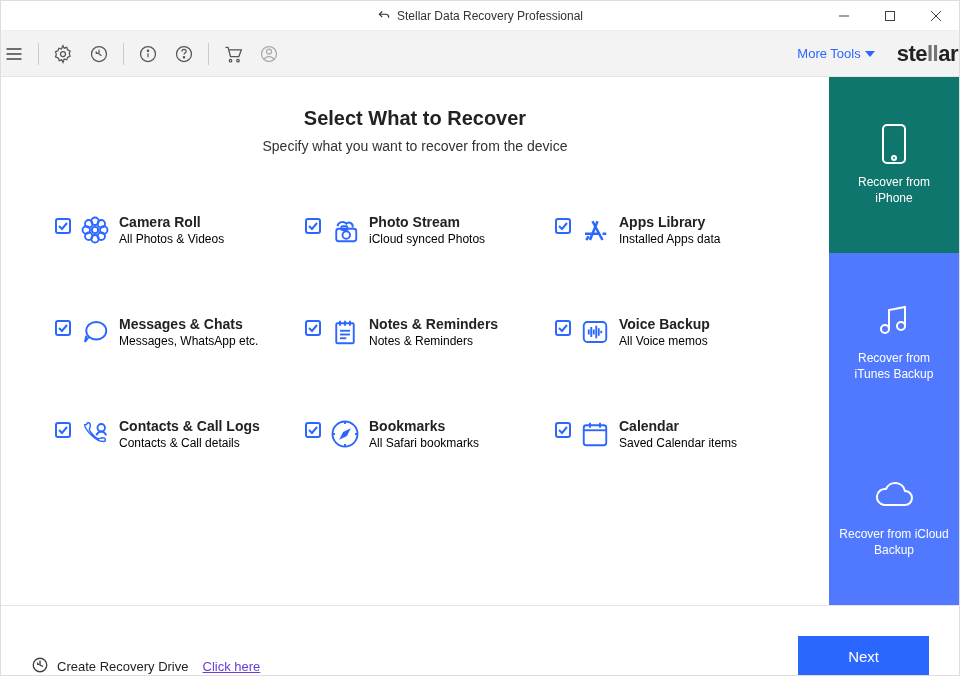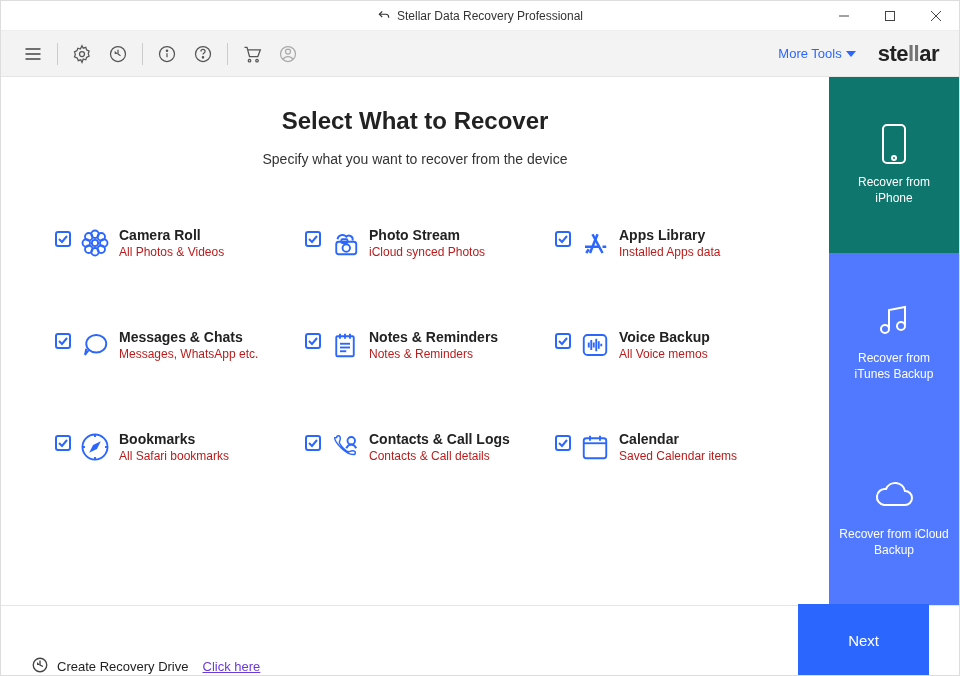--- a/index.html
+++ b/index.html
@@ -5,58 +5,58 @@
     * { margin: 0; padding: 0; box-sizing: border-box; font-family: 'Segoe UI', Arial, sans-serif; }
     body { width: 960px; height: 676px; background: #fff; overflow: hidden; border: 1px solid #ddd; }
 
     
     .title-bar { height: 30px; background: #fff; display: flex; align-items: center; justify-content: center; position: relative; border-bottom: 1px solid #eee; }
     .title-bar .title-text { font-size: 12px; color: #333; display: flex; align-items: flex-end; gap: 6px; }
     .title-bar .win-controls { position: absolute; right: 0; top: 0; height: 30px; display: flex; }
     .title-bar .win-controls .wc { width: 46px; height: 30px; display: flex; align-items: center; justify-content: center; color: #666; }
 
     
-    .toolbar { height: 46px; background: #f3f3f3; border-bottom: 1px solid #e5e5e5; display: flex; align-items: center; padding: 0 20px; }
+    .toolbar { height: 46px; background: #f3f3f3; border-bottom: 1px solid #e5e5e5; display: flex; align-items: center; padding: 0 1px; }
     .toolbar .toolbar-left { display: flex; align-items: center; gap: 12px; }
     .toolbar .tb-icon { color: #555; width: 24px; height: 24px; display: flex; align-items: center; justify-content: center; }
     .toolbar .tb-sep { width: 1px; height: 22px; background: #ccc; }
     .toolbar .right-area { margin-left: auto; display: flex; align-items: center; gap: 22px; }
     .toolbar .more-tools { color: #2b66ff; font-size: 13px; display: flex; align-items: center; gap: 4px; cursor: pointer; }
     .toolbar .logo { font-size: 22px; font-weight: 600; color: #222; letter-spacing: -0.5px; }
     .toolbar .logo .ell { color: #737373; }
 
     
     .body-area { display: flex; height: 528px; }
     .content { flex: 1; padding: 30px 40px 0 40px; display: flex; flex-direction: column; align-items: center; }
-    .content h1 { font-size: 24px; font-weight: 600; color: #222; margin-bottom: 16px; }
+    .content h1 { font-size: 20px; font-weight: 600; color: #222; margin-bottom: 8px; }
     .content .subtitle { font-size: 14px; color: #333; margin-bottom: 60px; }
 
     .grid { display: grid; grid-template-columns: repeat(3, 1fr); column-gap: 30px; row-gap: 70px; width: 100%; max-width: 720px; }
     .option { display: flex; align-items: flex-start; gap: 8px; }
     .option .checkbox { width: 16px; height: 16px; border: 2px solid #2b66ff; border-radius: 3px; display: flex; align-items: center; justify-content: center; color: #2b66ff; flex-shrink: 0; margin-top: 4px; }
     .option .checkbox svg { width: 10px; height: 10px; }
     .option .opt-icon { width: 32px; height: 32px; display: flex; align-items: center; justify-content: center; color: #2b66ff; flex-shrink: 0; }
     .option .opt-text { display: flex; flex-direction: column; }
     .option .opt-title { font-size: 14px; font-weight: 600; color: #222; }
-    .option .opt-sub { font-size: 12px; color: #b91c1c; margin-top: 2px; }
+    .option .opt-sub { font-size: 12px; color: #000000; margin-top: 2px; }
 
     
     .sidebar { width: 130px; display: flex; flex-direction: column; }
     .sidebar .side-item { flex: 1; display: flex; flex-direction: column; align-items: center; justify-content: center; gap: 10px; color: #fff; font-size: 12px; text-align: center; padding: 10px; }
     .sidebar .side-item.active { background: #0f766e; }
     .sidebar .side-item.inactive { background: #5179ff; }
     .sidebar .side-item .side-icon { height: 42px; display: flex; align-items: center; justify-content: center; }
     .sidebar .side-item .side-label { line-height: 1.3; }
 
     
     .footer { height: 72px; border-top: 1px solid #e5e5e5; display: flex; align-items: flex-end; padding: 0 30px; justify-content: space-between; }
     .footer .left-footer { display: flex; align-items: center; gap: 8px; font-size: 13px; color: #222; }
     .footer .left-footer .foot-icon { color: #444; }
     .footer .click-here { color: #6b3bda; text-decoration: underline; cursor: pointer; margin-left: 6px; }
-    .footer .next-btn { background: #2b66ff; color: #fff; border: none; padding: 28px 50px; font-size: 15px; cursor: pointer; }
+    .footer .next-btn { background: #2b66ff; color: #fff; border: none; padding: 12px 50px; font-size: 15px; cursor: pointer; }
   </style>
 </head>
 <body>
 
 <div class="title-bar">
   <div class="title-text">
     <svg width="14" height="14" viewBox="0 0 24 24" fill="none" stroke="#333" stroke-width="2">
         <path d="M9 14l-5-5 5-5"></path>
         <path d="M4 9h11a5 5 0 0 1 5 5v1"></path>
       </svg>
@@ -287,50 +287,50 @@
       </div>
 
       <div class="option">
         <div class="checkbox">
             <svg viewBox="0 0 10 10">
               <polyline points="1,5 4,8 9,2" fill="none" stroke="#2b66ff" stroke-width="2"></polyline>
             </svg>
           </div>
         <div class="opt-icon">
             <svg width="30" height="30" viewBox="0 0 24 24" fill="none" stroke="#2b66ff" stroke-width="1.5">
+              <path d="M5 4c0-1 1-2 2-2s2 1 2 3-1 3-1 4 2 4 4 6 5 4 6 4 2-1 4-1 3 1 3 2-1 2-2 2c-4 0-9-3-13-7S3 8 3 4z" transform="scale(0.75) translate(2,2)"></path>
+              <circle cx="17" cy="7" r="3"></circle>
+              <path d="M13 13c1-2 3-3 4-3s3 1 4 3"></path>
+            </svg>
+          </div>
+        <div class="opt-text">
+          <span class="opt-title">Contacts &amp; Call Logs</span>
+          <span class="opt-sub">Contacts &amp; Call details</span>
+        </div>
+      </div>
+
+      <div class="option">
+        <div class="checkbox">
+            <svg viewBox="0 0 10 10">
+              <polyline points="1,5 4,8 9,2" fill="none" stroke="#2b66ff" stroke-width="2"></polyline>
+            </svg>
+          </div>
+        <div class="opt-icon">
+            <svg width="30" height="30" viewBox="0 0 24 24" fill="none" stroke="#2b66ff" stroke-width="1.5">
               <circle cx="12" cy="12" r="10"></circle>
               <polygon points="15,9 13,13 9,15 11,11" fill="#2b66ff"></polygon>
               <line x1="12" y1="2" x2="12" y2="4"></line>
               <line x1="12" y1="20" x2="12" y2="22"></line>
               <line x1="2" y1="12" x2="4" y2="12"></line>
               <line x1="20" y1="12" x2="22" y2="12"></line>
             </svg>
           </div>
         <div class="opt-text">
           <span class="opt-title">Bookmarks</span>
           <span class="opt-sub">All Safari bookmarks</span>
-        </div>
-      </div>
-
-      <div class="option">
-        <div class="checkbox">
-            <svg viewBox="0 0 10 10">
-              <polyline points="1,5 4,8 9,2" fill="none" stroke="#2b66ff" stroke-width="2"></polyline>
-            </svg>
-          </div>
-        <div class="opt-icon">
-            <svg width="30" height="30" viewBox="0 0 24 24" fill="none" stroke="#2b66ff" stroke-width="1.5">
-              <path d="M5 4c0-1 1-2 2-2s2 1 2 3-1 3-1 4 2 4 4 6 5 4 6 4 2-1 4-1 3 1 3 2-1 2-2 2c-4 0-9-3-13-7S3 8 3 4z" transform="scale(0.75) translate(2,2)"></path>
-              <circle cx="17" cy="7" r="3"></circle>
-              <path d="M13 13c1-2 3-3 4-3s3 1 4 3"></path>
-            </svg>
-          </div>
-        <div class="opt-text">
-          <span class="opt-title">Contacts &amp; Call Logs</span>
-          <span class="opt-sub">Contacts &amp; Call details</span>
         </div>
       </div>
 
       <div class="option">
         <div class="checkbox">
             <svg viewBox="0 0 10 10">
               <polyline points="1,5 4,8 9,2" fill="none" stroke="#2b66ff" stroke-width="2"></polyline>
             </svg>
           </div>
         <div class="opt-icon">

